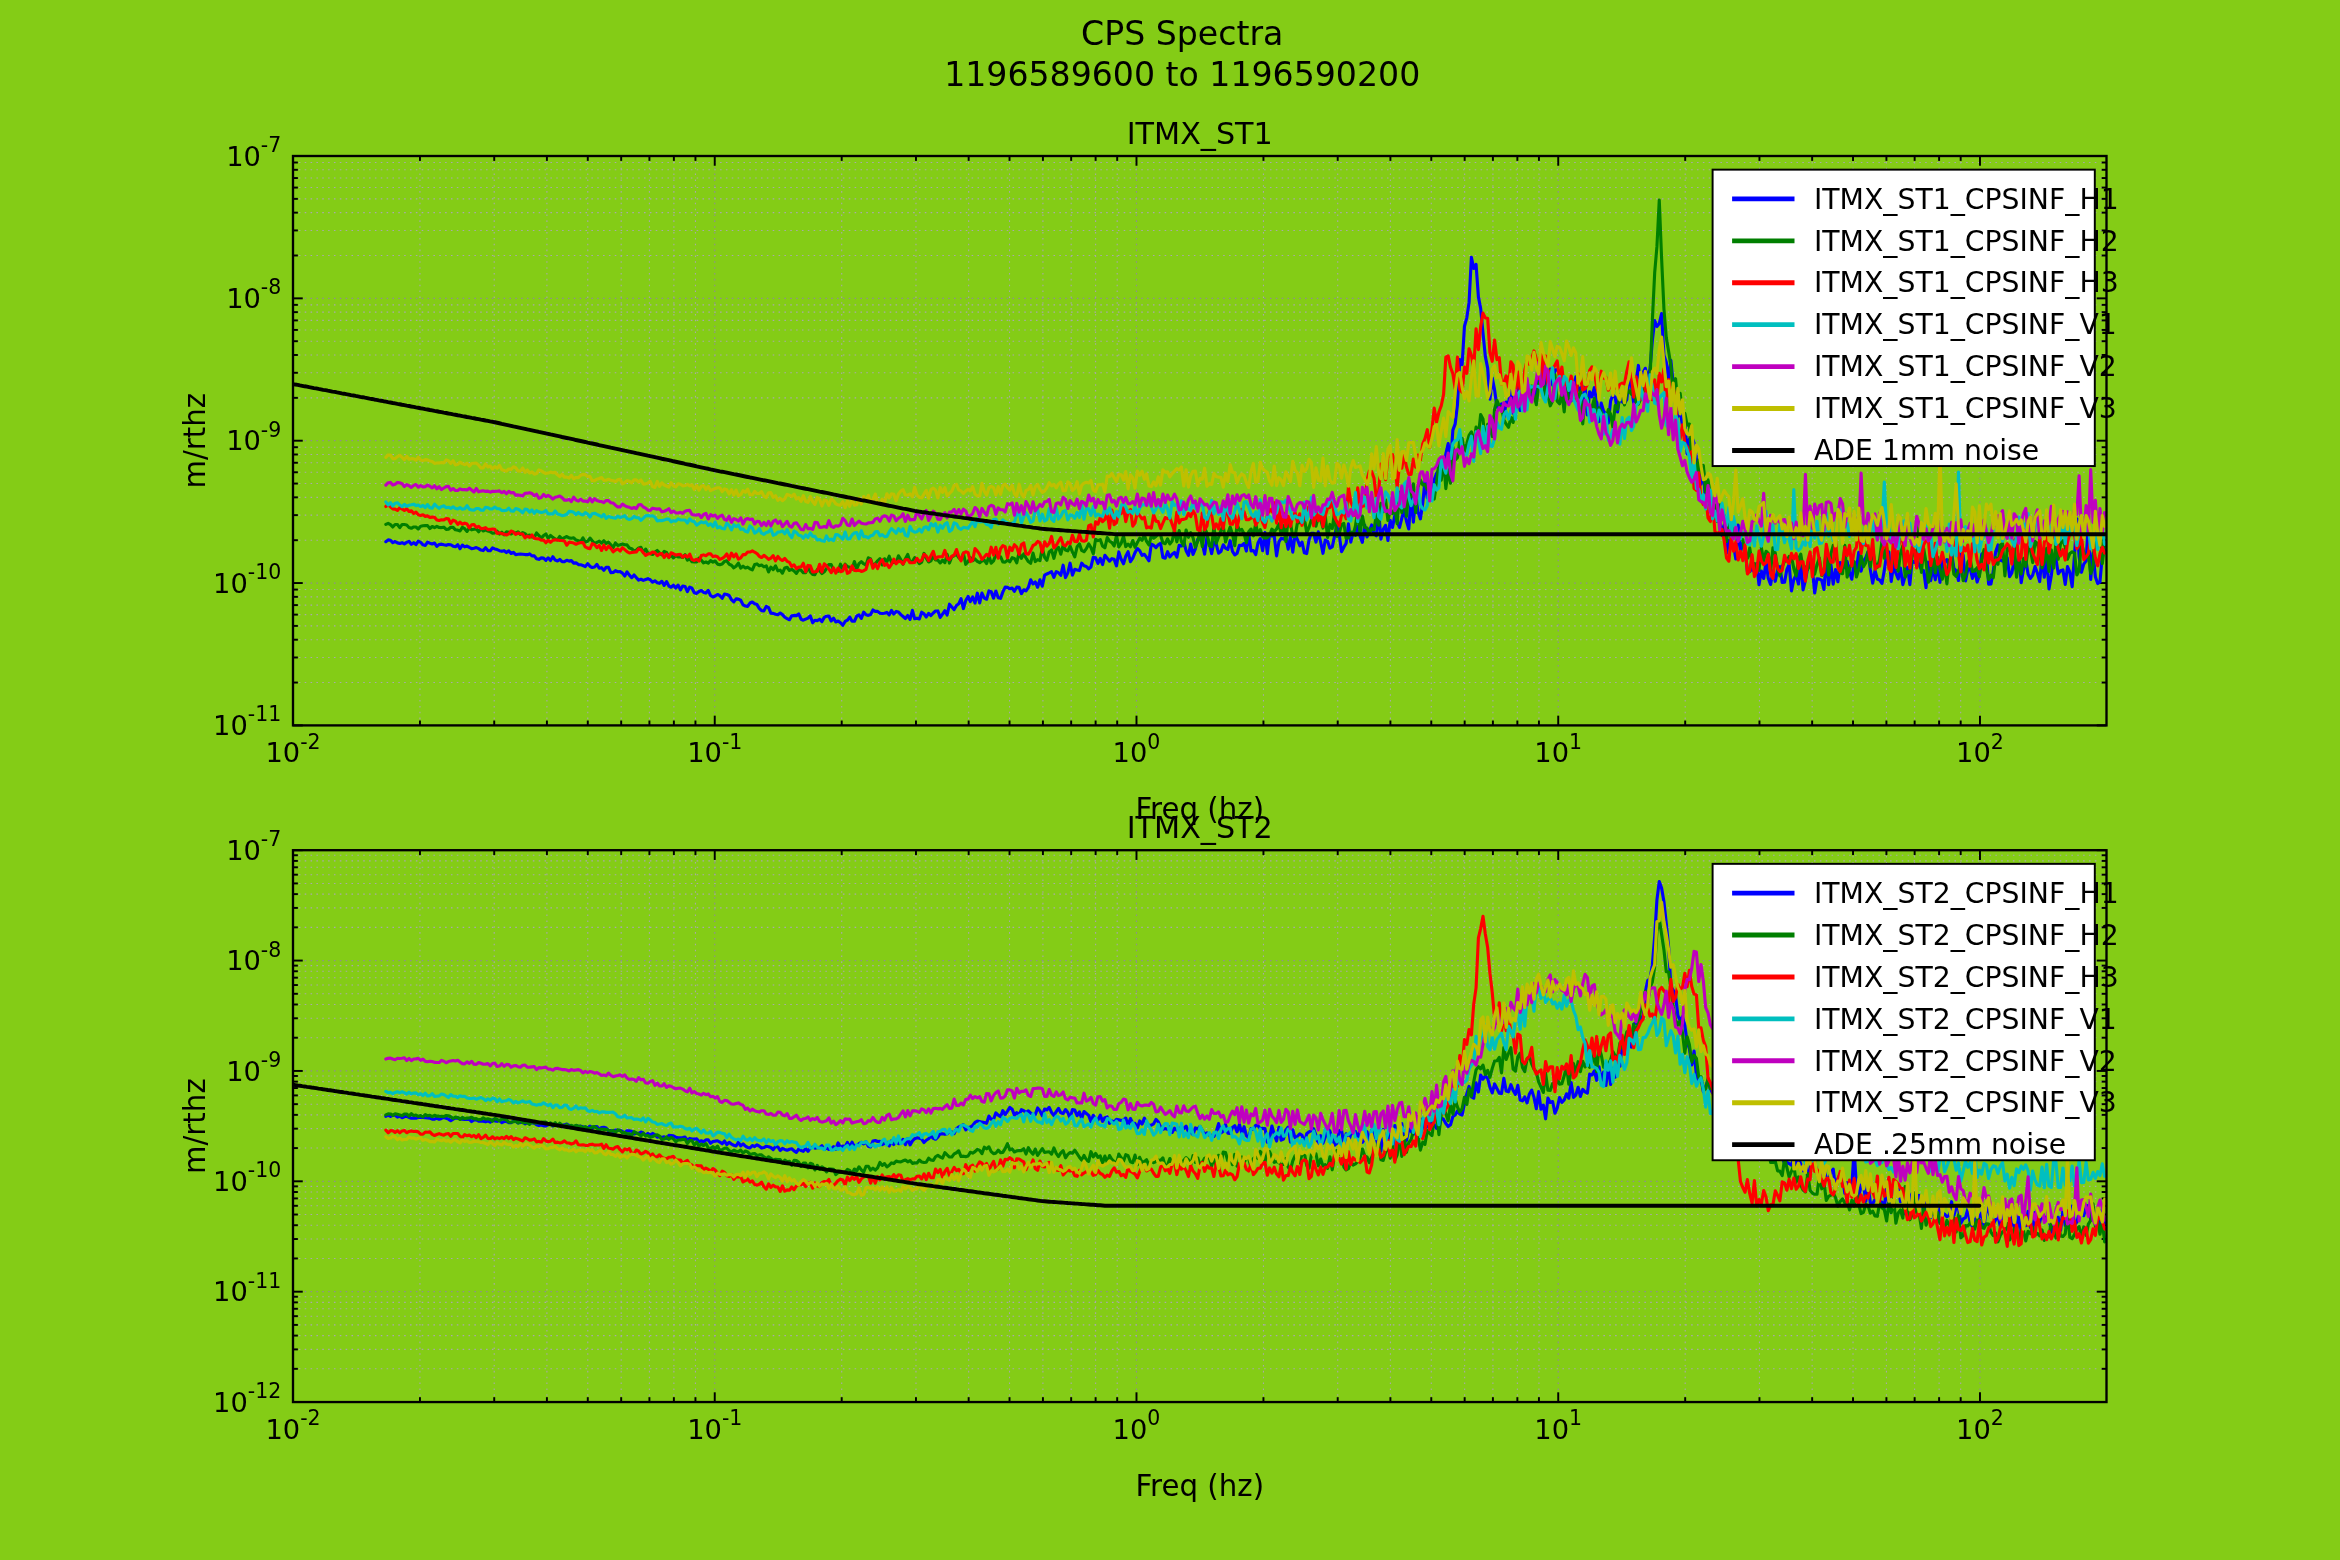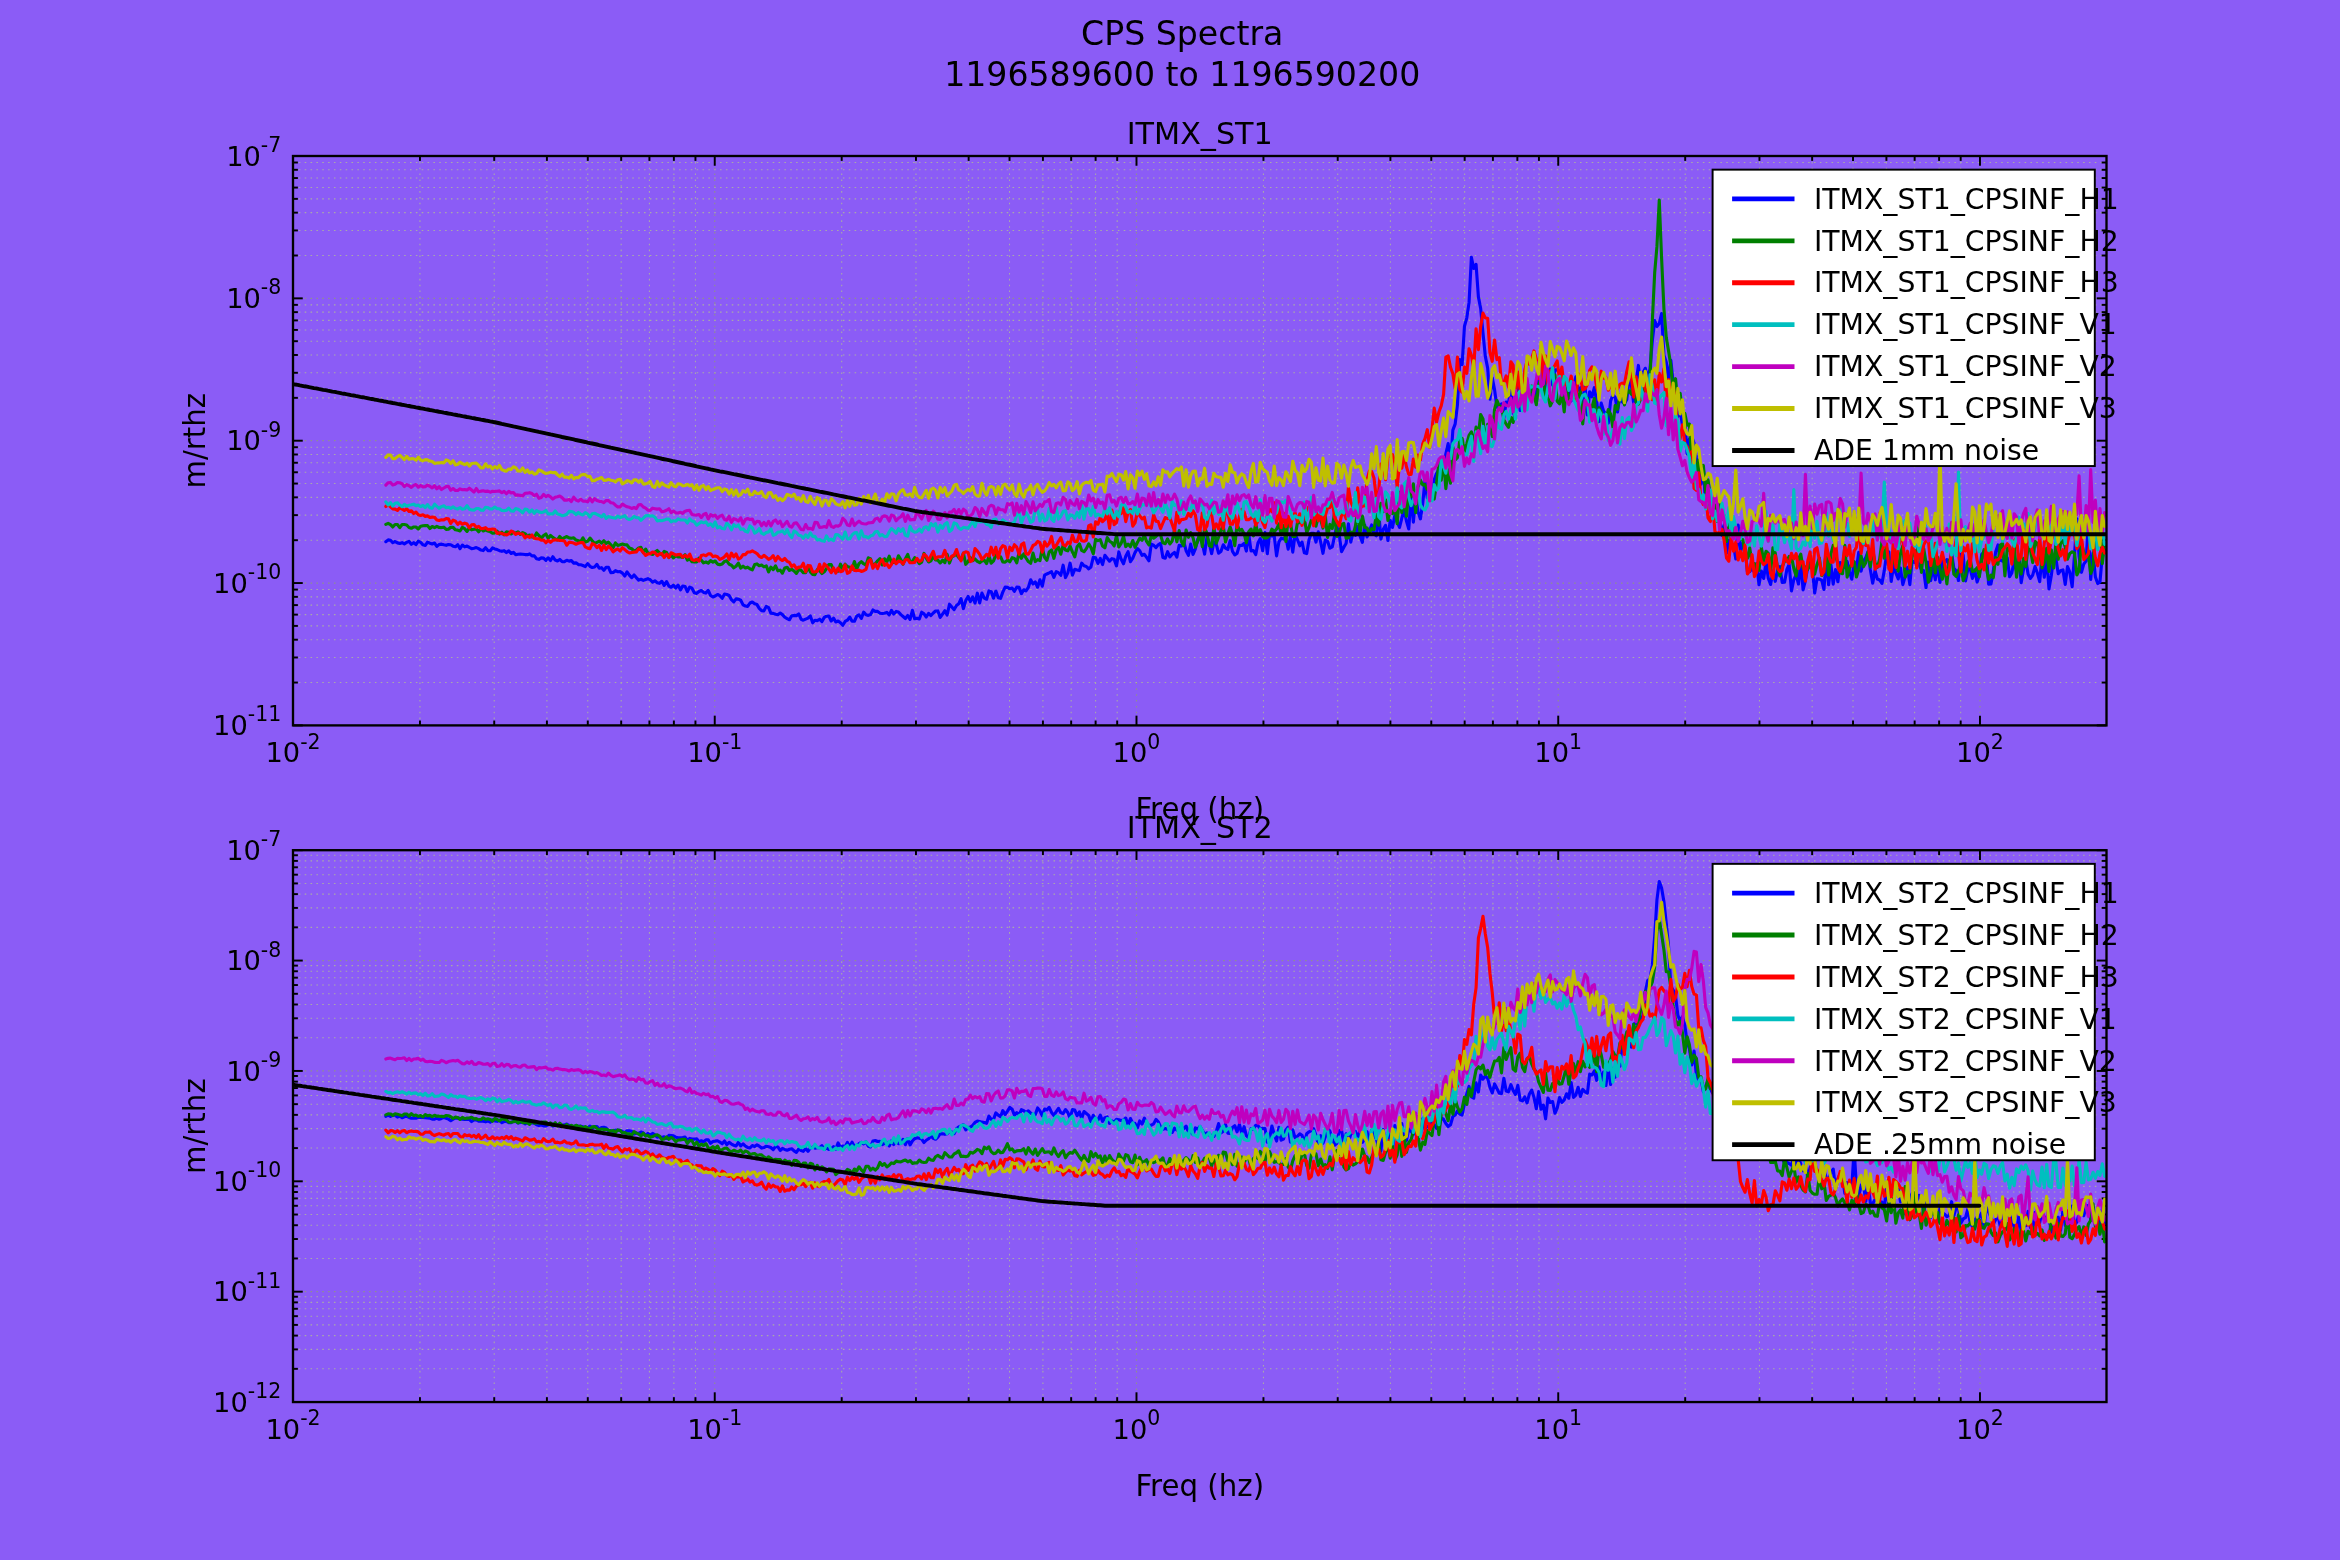--- a/index.html
+++ b/index.html
@@ -1,16 +1,16 @@
 <!DOCTYPE html>
 <html><head>
 <meta charset="utf-8">
 <style>
   html,body{margin:0;padding:0;background:#ffffff;}
-  #figure{position:relative;width:2341px;height:1560px;background:#8b5cf6;overflow:hidden;}
+  #figure{position:relative;width:2341px;height:1560px;background:#84cc16;overflow:hidden;}
   svg{position:absolute;left:0;top:0;}
   text{font-family:"DejaVu Sans","Liberation Sans",sans-serif;fill:#000000;}
   .spine{fill:none;stroke:#000;stroke-width:2.4;}
   .grid-major{stroke:#8f8f8f;stroke-width:1.2;stroke-dasharray:1.6 4.4;fill:none;}
   .grid-minor{stroke:#a9a9a9;stroke-width:1.1;stroke-dasharray:1.6 4.4;fill:none;}
   .tick{stroke:#000;stroke-width:2;}
   .curve{fill:none;stroke-linejoin:round;stroke-linecap:round;}
   .fig-title{font-size:34px;}
   .sub-title{font-size:31px;}
   .axis-label{font-size:30px;}

